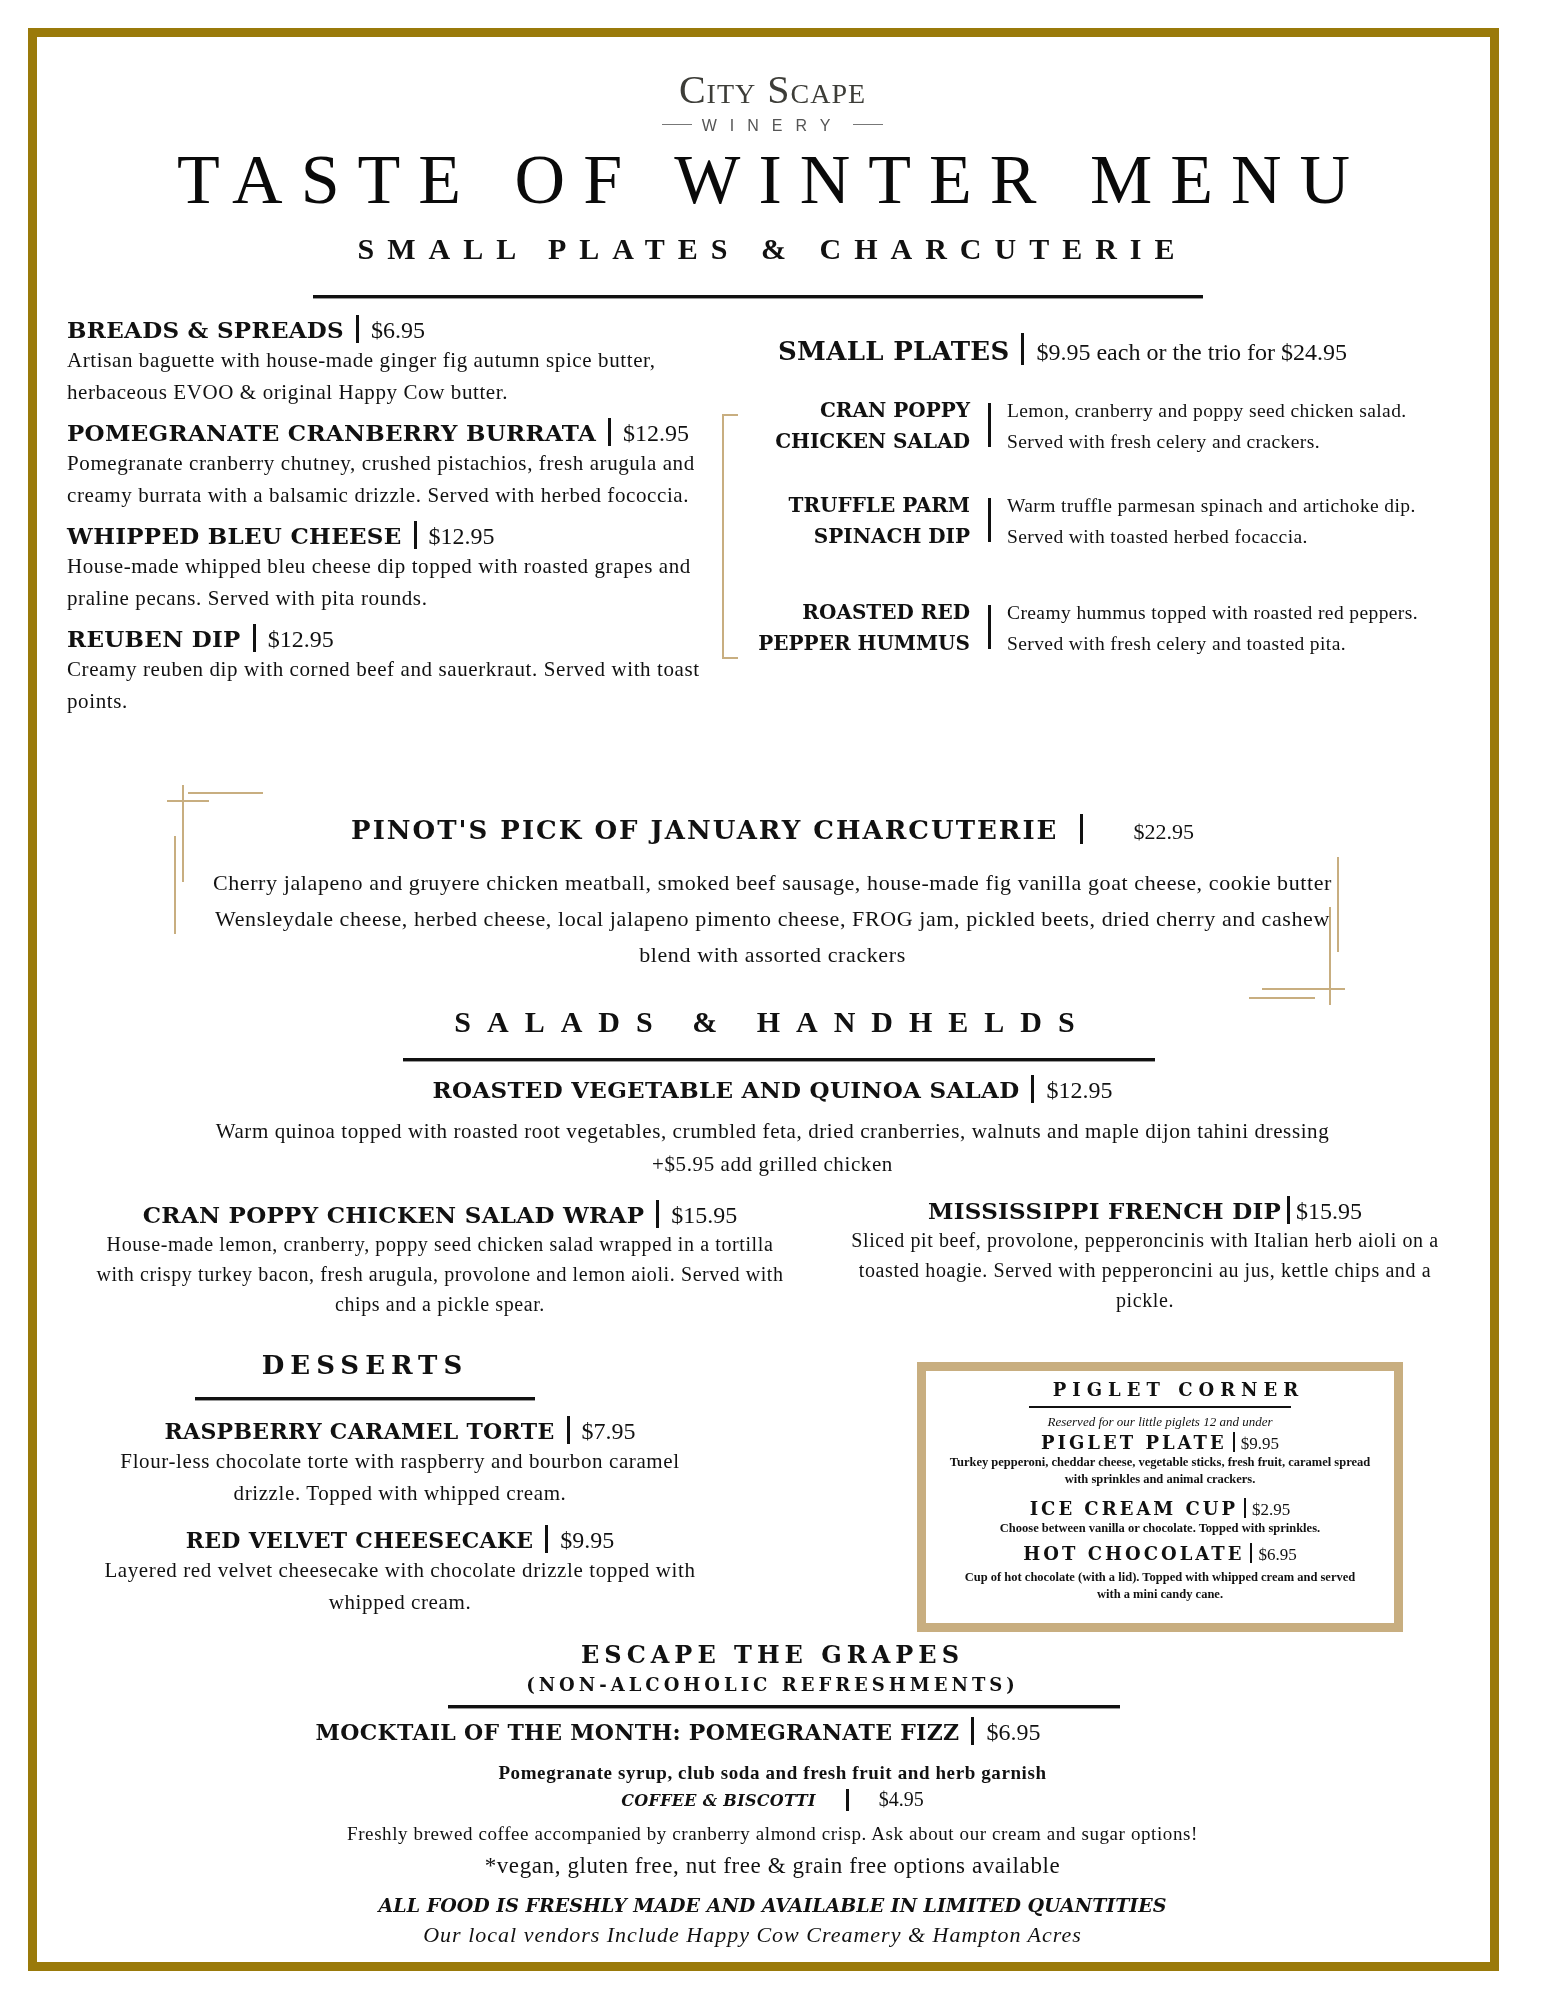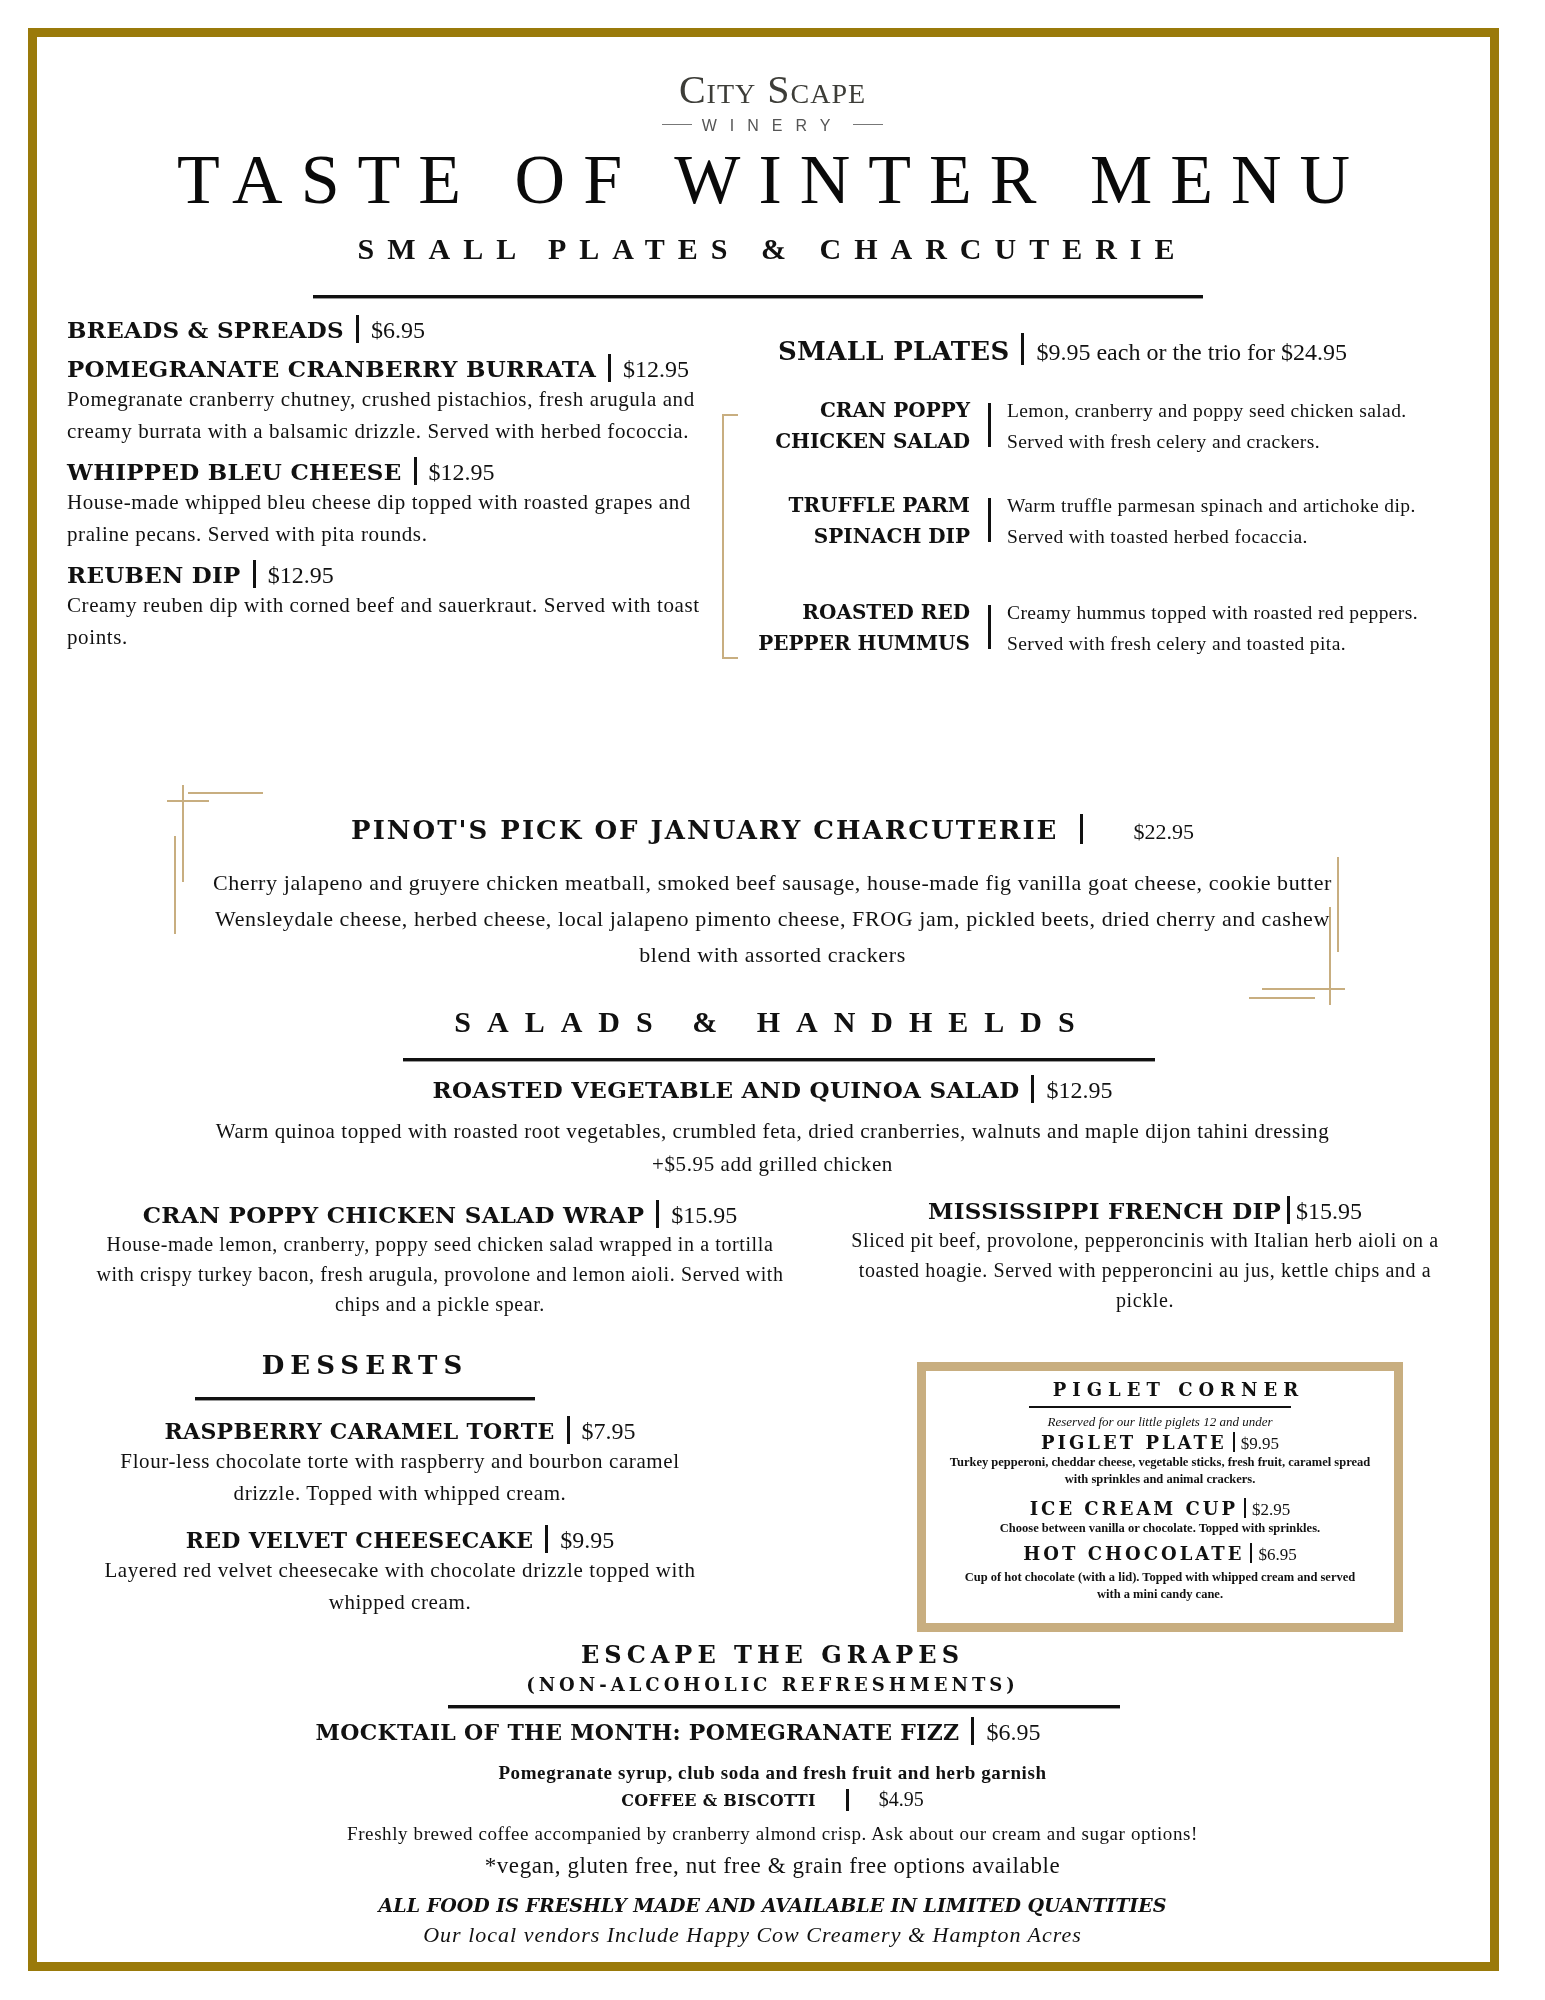--- a/index.html
+++ b/index.html
@@ -49,20 +49,21 @@
 
 <div class="abs center logo-main">City Scape</div>
 <div class="abs center logo-sub"><span class="dash"></span><span>WINERY</span><span class="dash"></span></div>
 <div class="abs center title">TASTE OF WINTER MENU</div>
 <div class="abs center h-sec" style="top:232px;">SMALL PLATES &amp; CHARCUTERIE</div>
 <div class="abs rule" style="left:313px; top:295px; width:890px;"></div>
 
 <div class="abs left-col" style="top:315px;">
   <div class="item">
     <span class="iname">BREADS &amp; SPREADS</span><span class="bar"></span><span class="price">$6.95</span>
+    <div class="desc">Artisan baguette with house-made ginger fig autumn spice butter, herbaceous EVOO &amp; original Happy Cow butter.</div>
   </div>
   <div class="item">
     <span class="iname">POMEGRANATE CRANBERRY BURRATA</span><span class="bar"></span><span class="price">$12.95</span>
     <div class="desc">Pomegranate cranberry chutney, crushed pistachios, fresh arugula and creamy burrata with a balsamic drizzle. Served with herbed fococcia.</div>
   </div>
   <div class="item">
     <span class="iname">WHIPPED BLEU CHEESE</span><span class="bar"></span><span class="price">$12.95</span>
     <div class="desc">House-made whipped bleu cheese dip topped with roasted grapes and praline pecans. Served with pita rounds.</div>
   </div>
   <div class="item">
@@ -160,19 +161,19 @@
 </div>
 
 <div class="abs center" style="left:0; width:1545px; top:1640px; font-family:'DejaVu Serif',serif; font-weight:bold; font-size:24px; letter-spacing:5px;">ESCAPE THE GRAPES</div>
 <div class="abs center" style="left:0; width:1545px; top:1674px; font-family:'DejaVu Serif',serif; font-weight:bold; font-size:18px; letter-spacing:4px;">(NON-ALCOHOLIC REFRESHMENTS)</div>
 <div class="abs rule" style="left:448px; top:1705px; width:672px;"></div>
 <div class="abs center" style="left:0; width:1356px; top:1717px;">
   <span class="iname" style="font-size:22px;">MOCKTAIL OF THE MONTH: POMEGRANATE FIZZ</span><span class="bar"></span><span class="price">$6.95</span>
 </div>
 <div class="abs center desc" style="left:0; width:1545px; top:1757px; font-size:19px;font-weight:bold;">Pomegranate syrup, club soda and fresh fruit and herb garnish</div>
 <div class="abs center" style="left:0; width:1545px; top:1788px;">
-  <span class="iname" style="font-size:16px;">COFFEE &amp; BISCOTTI</span><span class="bar" style="height:22px; margin:0 30px;"></span><span class="price" style="font-size:20px;">$4.95</span>
+  <span class="iname" style="font-size:16px;font-style:italic;">COFFEE &amp; BISCOTTI</span><span class="bar" style="height:22px; margin:0 30px;"></span><span class="price" style="font-size:20px;">$4.95</span>
 </div>
 <div class="abs center desc" style="left:0; width:1545px; top:1818px; font-size:19px;">Freshly brewed coffee accompanied by cranberry almond crisp. Ask about our cream and sugar options!</div>
 
 <div class="abs center desc" style="left:0; width:1545px; top:1850px; font-size:23px;">*vegan, gluten free, nut free &amp; grain free options available</div>
 <div class="abs center" style="left:0; width:1545px; top:1894px; font-family:'DejaVu Serif',serif; font-weight:bold; font-style:italic; font-size:19px;">ALL FOOD IS FRESHLY MADE AND AVAILABLE IN LIMITED QUANTITIES</div>
 <div class="abs center" style="left:0; width:1505px; top:1922px; font-style:italic; font-size:22px; letter-spacing:1px;">Our local vendors Include Happy Cow Creamery &amp; Hampton Acres</div>
 
 </body></html>

